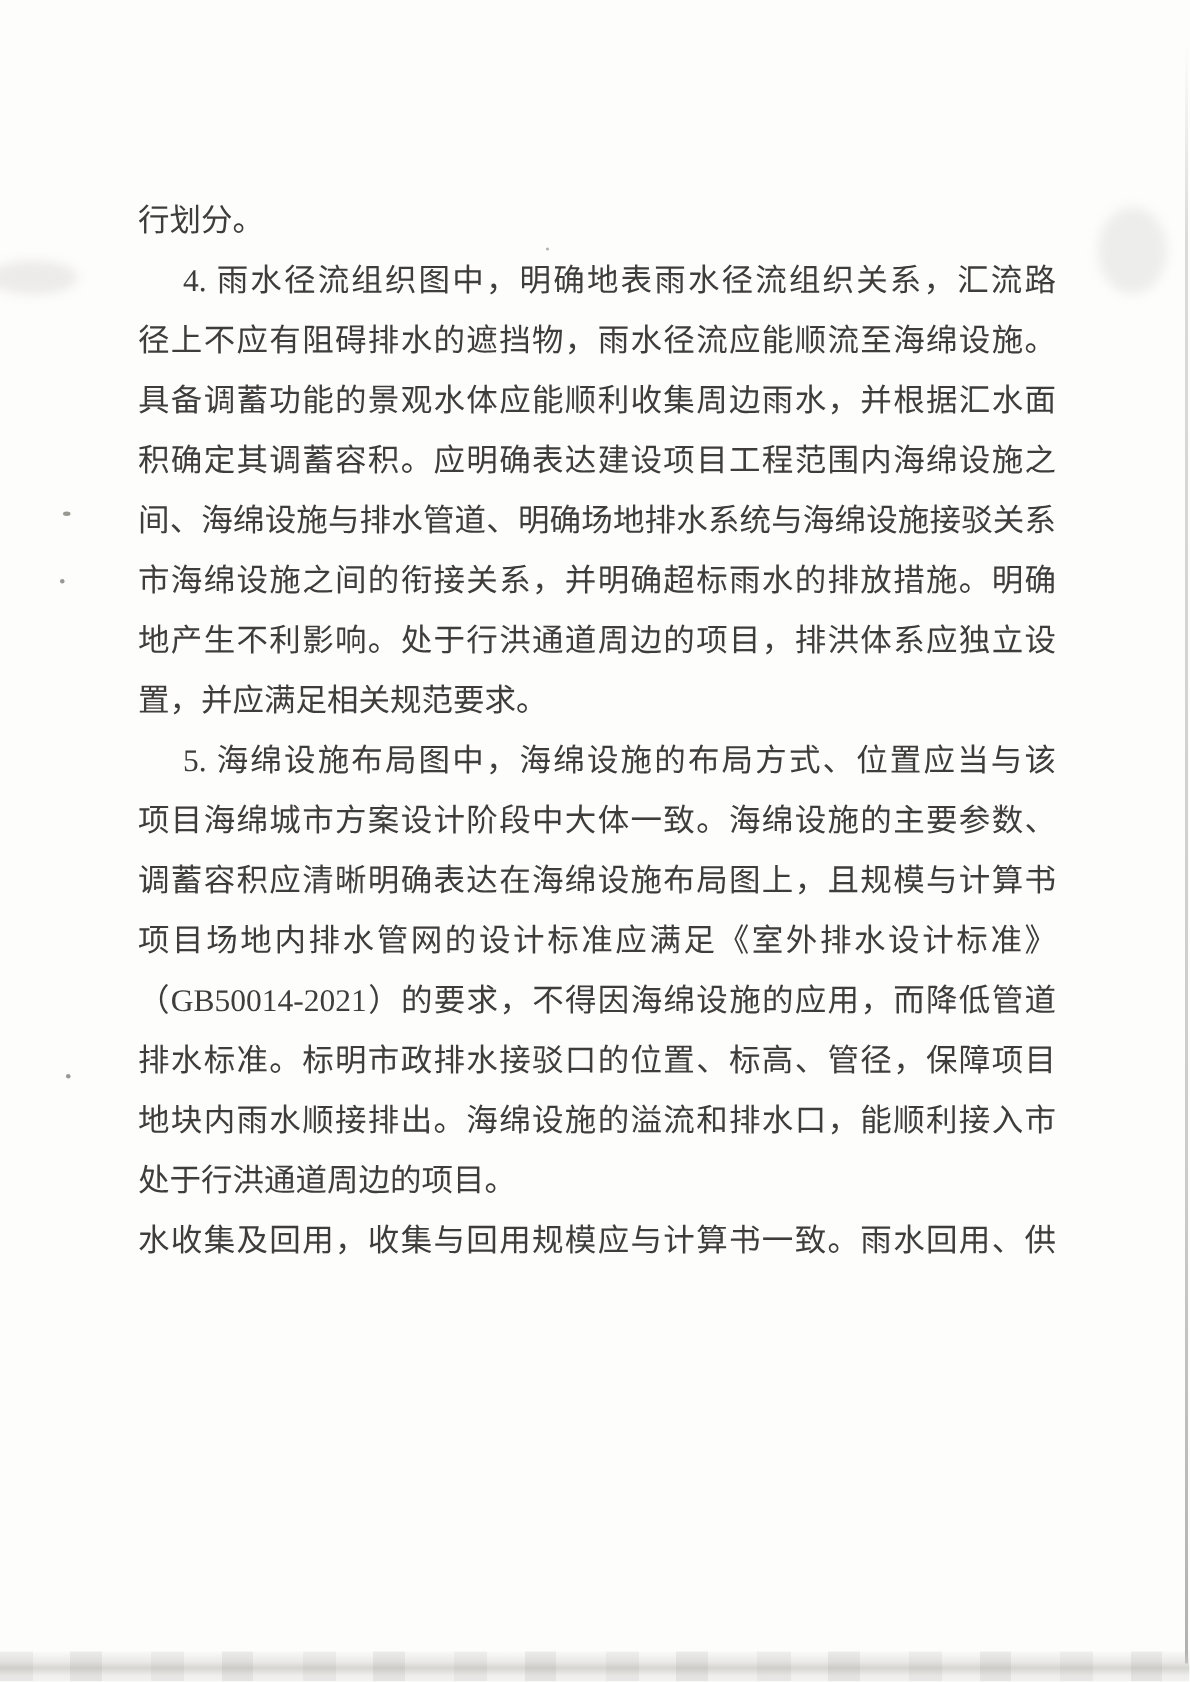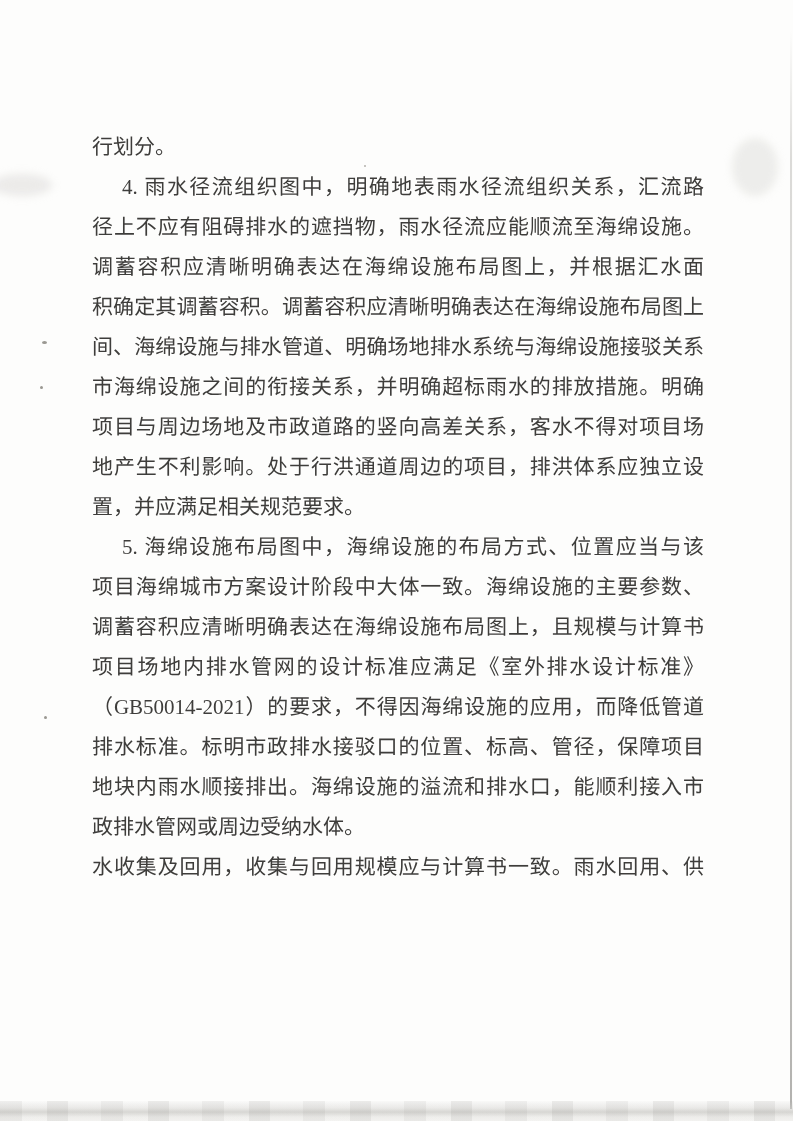--- a/index.html
+++ b/index.html
@@ -79,35 +79,34 @@
 </style>
 </head>
 <body>
 
 <div class="page">
 
   <div class="text-block">
     <div class="line short">行划分。</div>
     <div class="line indent">4. 雨水径流组织图中，明确地表雨水径流组织关系，汇流路</div>
     <div class="line">径上不应有阻碍排水的遮挡物，雨水径流应能顺流至海绵设施。</div>
-    <div class="line">调蓄容积应清晰明确表达在海绵设施布局图上，并根据汇水面</div>
-    <div class="line">积确定其调蓄容积。调蓄容积应清晰明确表达在海绵设施布局图上</div>
+    <div class="line">具备调蓄功能的景观水体应能顺利收集周边雨水，并根据汇水面</div>
+    <div class="line">积确定其调蓄容积。应明确表达建设项目工程范围内海绵设施之</div>
     <div class="line">间、海绵设施与排水管道、明确场地排水系统与海绵设施接驳关系</div>
     <div class="line">市海绵设施之间的衔接关系，并明确超标雨水的排放措施。明确</div>
-    <div class="line">项目与周边场地及市政道路的竖向高差关系，客水不得对项目场</div>
     <div class="line">地产生不利影响。处于行洪通道周边的项目，排洪体系应独立设</div>
     <div class="line short">置，并应满足相关规范要求。</div>
     <div class="line indent">5. 海绵设施布局图中，海绵设施的布局方式、位置应当与该</div>
     <div class="line">项目海绵城市方案设计阶段中大体一致。海绵设施的主要参数、</div>
     <div class="line">调蓄容积应清晰明确表达在海绵设施布局图上，且规模与计算书</div>
     <div class="line">项目场地内排水管网的设计标准应满足《室外排水设计标准》</div>
     <div class="line">（GB50014-2021）的要求，不得因海绵设施的应用，而降低管道</div>
     <div class="line">排水标准。标明市政排水接驳口的位置、标高、管径，保障项目</div>
     <div class="line">地块内雨水顺接排出。海绵设施的溢流和排水口，能顺利接入市</div>
-    <div class="line short">政排水管网或周边受纳水体。</div>
+    <div class="line short">处于行洪通道周边的项目。</div>
     <div class="line">水收集及回用，收集与回用规模应与计算书一致。雨水回用、供</div>
   </div>
 
   <div class="speck" style="left:42px; top:341px; width:5px; height:3px;"></div>
   <div class="speck" style="left:40px; top:386px; width:3px; height:3px;"></div>
   <div class="speck" style="left:44px; top:716px; width:3px; height:3px;"></div>
   <div class="speck" style="left:364px; top:165px; width:2px; height:2px; background:#b3b1ac;"></div>
 
   <div class="smudge" style="left:732px; top:138px; width:46px; height:58px; background:rgba(206,204,200,0.32);"></div>
   <div class="smudge" style="left:-8px; top:174px; width:60px; height:22px; background:rgba(208,206,202,0.38);"></div>

